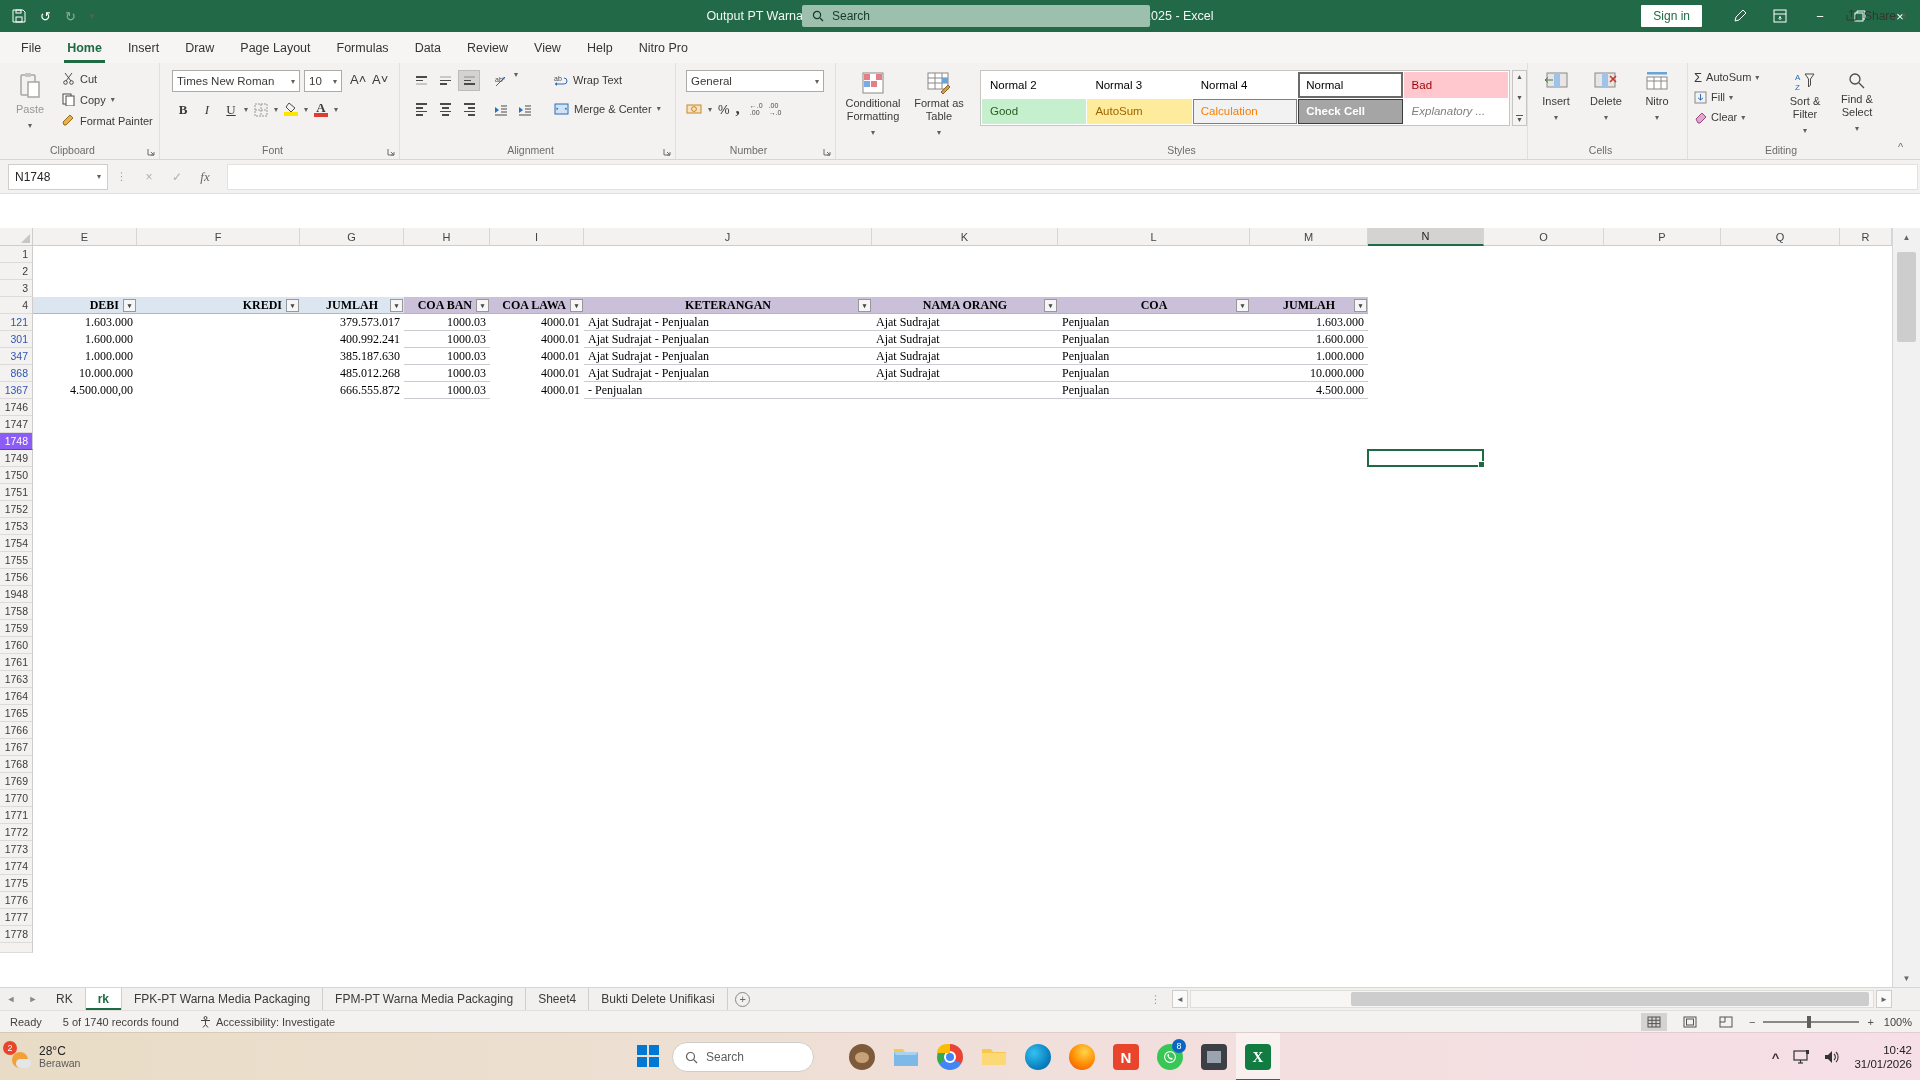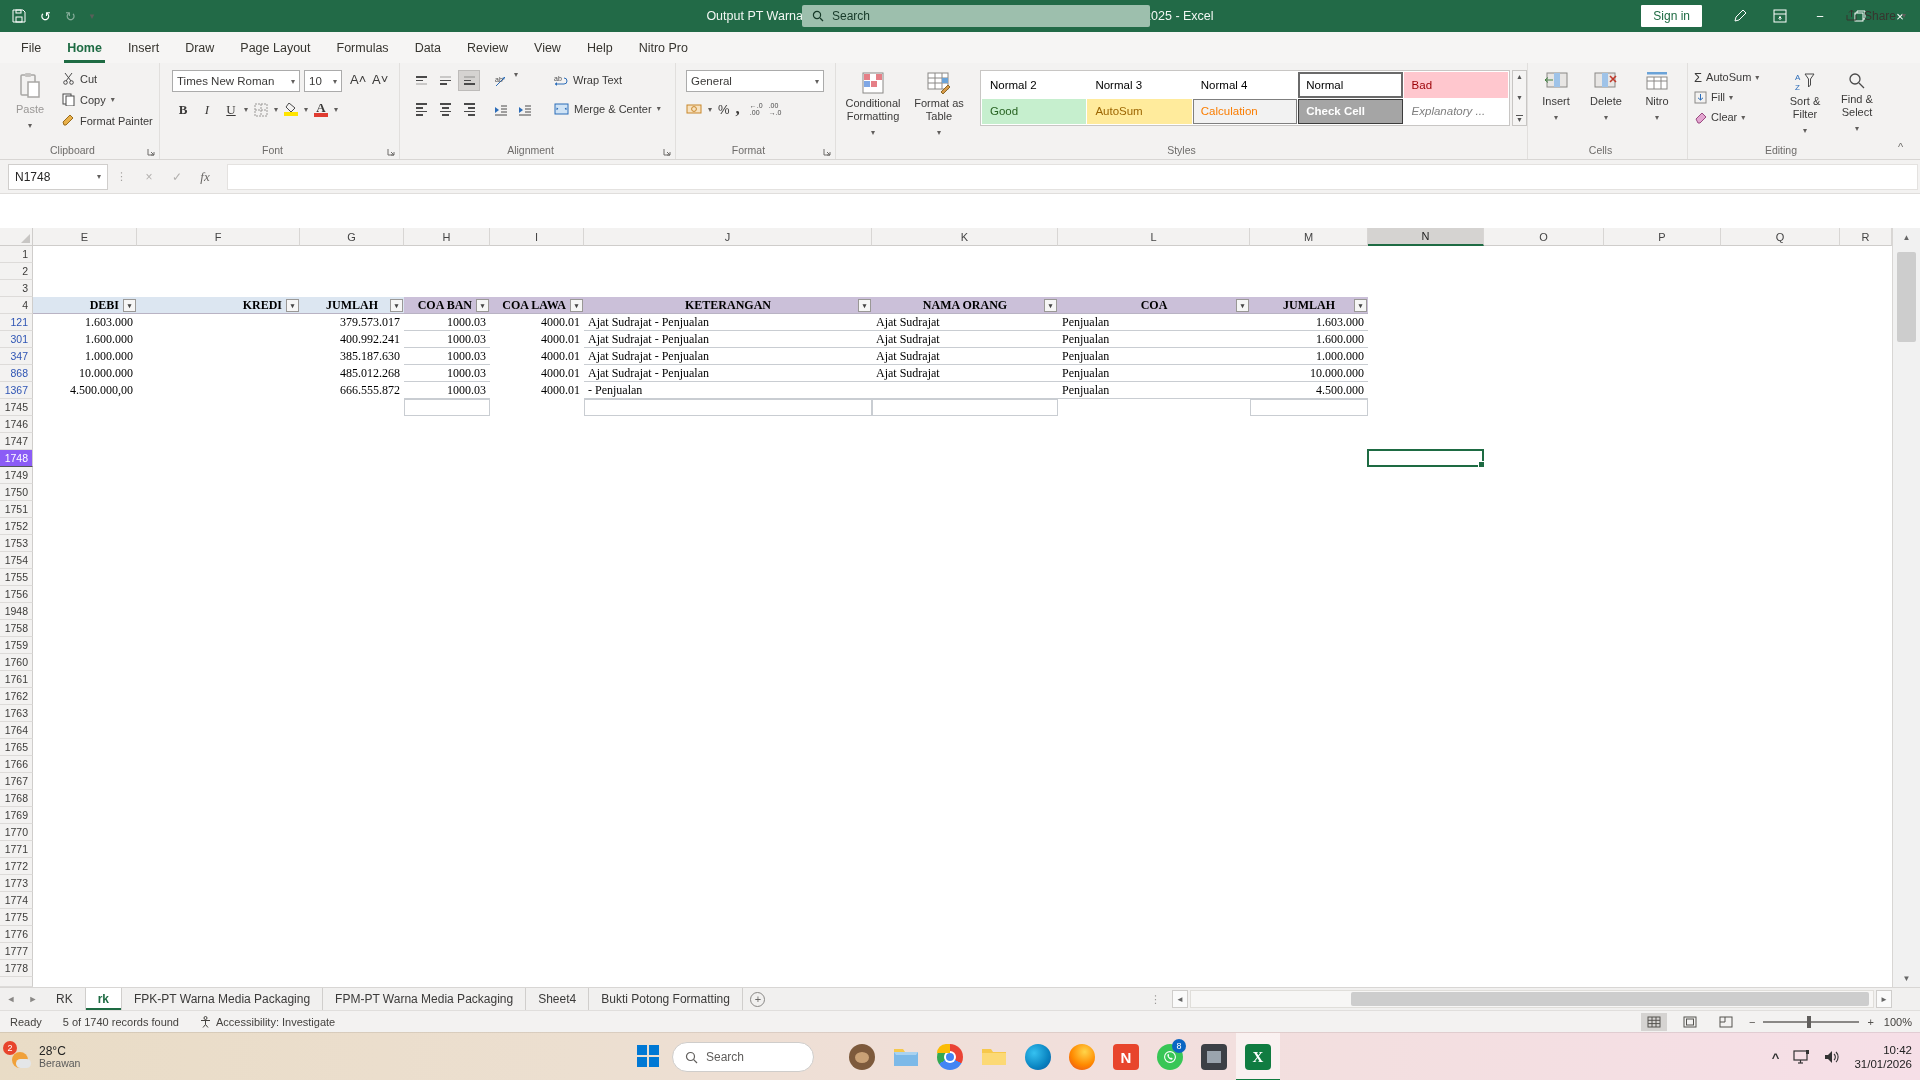--- a/index.html
+++ b/index.html
@@ -406,21 +406,21 @@
             <rect x="1" y="2" width="14" height="8" fill="#f7e2c0" stroke="#c8862a"></rect>
             <circle cx="8" cy="6" r="2.4" fill="none" stroke="#c8862a"></circle>
           </svg>
       </span>
       <span class="chev">▾</span>
       <span style="font-size:13px;">%</span>
       <span style="font-family:'Liberation Serif',serif;font-size:17px;font-weight:700;">,</span>
       <span style="font-size:7px;line-height:7px;color:#4a4a4a;margin-left:4px;">←.0<br>.00</span>
       <span style="font-size:7px;line-height:7px;color:#4a4a4a;">.00<br>→.0</span>
     </div>
-    <div class="rglabel">Format</div>
+    <div class="rglabel">Number</div>
     <span class="launcher">
         <svg width="8" height="8" viewBox="0 0 8 8">
           <path d="M1 1v6h6M4 4l3 3M7 4v3H4" stroke="#6e6c6a" fill="none"></path>
         </svg>
       </span>
   </div>
 
   <div class="rgroup" style="left:836px;width:692px;">
     <div class="abs bigbtn" style="left:6px;top:2px;width:62px;">
       <svg width="22" height="22" viewBox="0 0 22 22">
@@ -750,37 +750,20 @@
         <div class="cell bline" style="width: 186px;"></div>
         <div class="cell lf bline" style="width: 192px;">Penjualan</div>
         <div class="cell rt bline" style="width: 118px;">4.500.000</div>
         <div class="cell" style="width: 116px;"></div>
         <div class="cell" style="width: 120px;"></div>
         <div class="cell" style="width: 117px;"></div>
         <div class="cell" style="width: 119px;"></div>
         <div class="cell" style="width: 52px;"></div>
       </div>
       <div class="grow">
-        <div class="rh">1745</div>
-        <div class="cell" style="width: 104px;"></div>
-        <div class="cell" style="width: 163px;"></div>
-        <div class="cell" style="width: 104px;"></div>
-        <div class="cell box" style="width: 86px;"></div>
-        <div class="cell" style="width: 94px;"></div>
-        <div class="cell box" style="width: 288px;"></div>
-        <div class="cell box" style="width: 186px;"></div>
-        <div class="cell" style="width: 192px;"></div>
-        <div class="cell box" style="width: 118px;"></div>
-        <div class="cell" style="width: 116px;"></div>
-        <div class="cell" style="width: 120px;"></div>
-        <div class="cell" style="width: 117px;"></div>
-        <div class="cell" style="width: 119px;"></div>
-        <div class="cell" style="width: 52px;"></div>
-      </div>
-      <div class="grow">
         <div class="rh">1746</div>
         <div class="cell" style="width: 104px;"></div>
         <div class="cell" style="width: 163px;"></div>
         <div class="cell" style="width: 104px;"></div>
         <div class="cell" style="width: 86px;"></div>
         <div class="cell" style="width: 94px;"></div>
         <div class="cell" style="width: 288px;"></div>
         <div class="cell" style="width: 186px;"></div>
         <div class="cell" style="width: 192px;"></div>
         <div class="cell" style="width: 118px;"></div>
@@ -1023,37 +1006,20 @@
         <div class="cell" style="width: 192px;"></div>
         <div class="cell" style="width: 118px;"></div>
         <div class="cell" style="width: 116px;"></div>
         <div class="cell" style="width: 120px;"></div>
         <div class="cell" style="width: 117px;"></div>
         <div class="cell" style="width: 119px;"></div>
         <div class="cell" style="width: 52px;"></div>
       </div>
       <div class="grow">
         <div class="rh">1761</div>
-        <div class="cell" style="width: 104px;"></div>
-        <div class="cell" style="width: 163px;"></div>
-        <div class="cell" style="width: 104px;"></div>
-        <div class="cell" style="width: 86px;"></div>
-        <div class="cell" style="width: 94px;"></div>
-        <div class="cell" style="width: 288px;"></div>
-        <div class="cell" style="width: 186px;"></div>
-        <div class="cell" style="width: 192px;"></div>
-        <div class="cell" style="width: 118px;"></div>
-        <div class="cell" style="width: 116px;"></div>
-        <div class="cell" style="width: 120px;"></div>
-        <div class="cell" style="width: 117px;"></div>
-        <div class="cell" style="width: 119px;"></div>
-        <div class="cell" style="width: 52px;"></div>
-      </div>
-      <div class="grow">
-        <div class="rh">1762</div>
         <div class="cell" style="width: 104px;"></div>
         <div class="cell" style="width: 163px;"></div>
         <div class="cell" style="width: 104px;"></div>
         <div class="cell" style="width: 86px;"></div>
         <div class="cell" style="width: 94px;"></div>
         <div class="cell" style="width: 288px;"></div>
         <div class="cell" style="width: 186px;"></div>
         <div class="cell" style="width: 192px;"></div>
         <div class="cell" style="width: 118px;"></div>
         <div class="cell" style="width: 116px;"></div>
@@ -1348,21 +1314,21 @@
 
 <div id="sheetbar">
   <div class="tabnav">◄</div>
   <div class="tabnav">►</div>
   <div id="sheettabs" style="display:flex;align-items:stretch;">
       <div class="stab">RK</div>
       <div class="stab active">rk</div>
       <div class="stab">FPK-PT Warna Media Packaging</div>
       <div class="stab">FPM-PT Warna Media Packaging</div>
       <div class="stab">Sheet4</div>
-      <div class="stab">Bukti Potong Formatting</div>
+      <div class="stab">Bukti Delete Unifikasi</div>
     </div>
   <div id="newsheet">
       <span>+</span>
     </div>
   <div id="tabhandle">⋮</div>
   <div id="hscroll-left">◄</div>
   <div id="hscroll-track">
       <div id="hscroll-thumb"></div>
     </div>
   <div id="hscroll-right">►</div>

